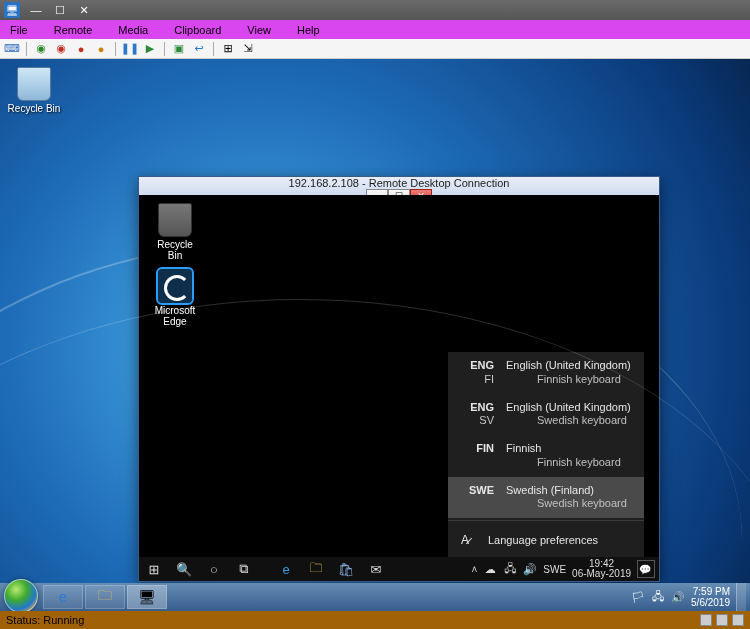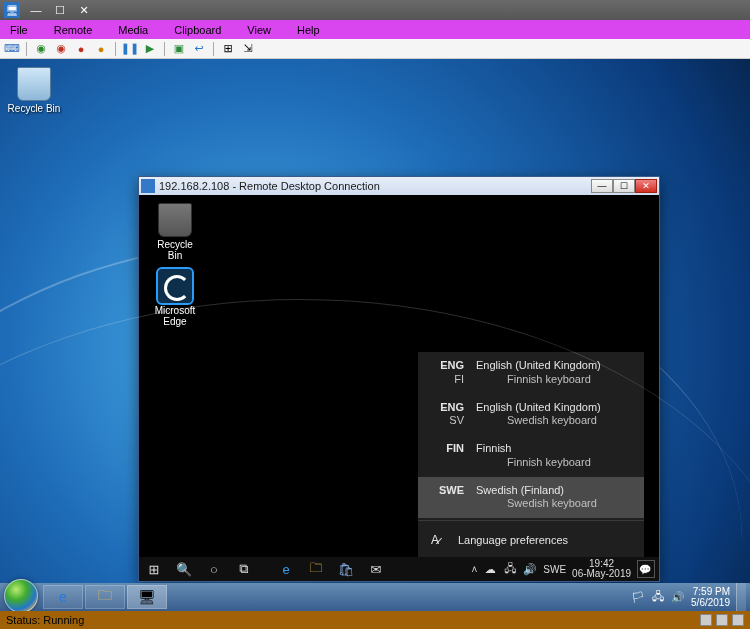--- a/index.html
+++ b/index.html
@@ -58,36 +58,36 @@
 .tray { margin-left:auto; display:flex; align-items:center; gap:6px; padding-right:4px; color:#fff; font-size:10px;}
 .tray .clk { text-align:right; line-height:1.1;}
 .show-desk { width:10px; height:28px; background:rgba(255,255,255,.15); border-left:1px solid rgba(255,255,255,.3);}
 .vm-status { position:absolute; left:0; right:0; bottom:0; height:18px; background:#a16207; display:flex; align-items:center; padding:0 6px; font-size:11px;}
 .vm-status .r { margin-left:auto; display:flex; gap:4px;}
 .vm-status .led{width:12px;height:12px;border:1px solid #888;background:#ccc;}
 
 
 .rdp-window { position:absolute; left:138px; top:117px; width:522px; height:406px;
   background:#000; border:1px solid #3a5a8a; box-shadow:0 4px 14px rgba(0,0,0,.5);}
-.rdp-title { height:18px; background:linear-gradient(#e8eef8,#cfdcef); display:flex; align-items:center; padding:0 2px;}
+.rdp-title { height:18px; background:linear-gradient(#e8eef8,#cfdcef); display:flex; align-items:center; padding:0 2px;flex-direction:column;}
 .rdp-title .ic{width:14px;height:14px;background:#3478c8;margin-right:4px;}
 .rdp-title-txt{flex:1; font-size:11px; color:#1a1a1a;}
 .rdp-btns{display:flex;gap:0;}
 .rdp-btns div{width:22px;height:14px;border:1px solid #888;background:linear-gradient(#fafafa,#ddd);display:flex;align-items:center;justify-content:center;font-size:9px;}
 .rdp-btns .cls{background:linear-gradient(#f08080,#d03020);color:#fff;border-color:#a02010;}
 .rdp-desktop{position:relative; height:calc(100% - 18px); background:#000;}
 .rdp-icon{position:absolute; width:52px; text-align:center; color:#fff; font-size:10px;}
 .rdp-icon .ico{width:34px;height:34px;margin:0 auto 2px;}
 .rb-ico{background:linear-gradient(#777,#555);border-radius:2px 2px 6px 6px;border:1px solid #333;}
 .edge-ico{background:#0a78d4; position:relative;border-radius:4px;}
 .edge-ico::after{content:'';position:absolute;left:6px;top:6px;width:20px;height:20px;border:3px solid #fff;border-radius:50%;border-right-color:transparent;}
 .rdp-icon.sel .ico{outline:2px solid #2a9dfb;background-color:rgba(42,157,251,.3);}
 
 
-.lang-panel{position:absolute; right:15px; bottom:24px; width:226px; background:#1f1f1f; color:#e6e6e6; font-size:11px;}
+.lang-panel{position:absolute; right:15px; bottom:24px; width:196px; background:#1f1f1f; color:#e6e6e6; font-size:11px;}
 .lang-row{display:flex; padding:7px 8px; gap:4px;}
 .lang-row.hl{background:#4a4a4a;}
 .lang-code{width:46px; text-align:right; padding-right:8px; line-height:1.25;}
 .lang-code .top{font-weight:600;}
 .lang-code .sub{color:#c9c9c9;}
 .lang-txt{flex:1; line-height:1.25;}
 .lang-txt .l2{color:#c0c0c0;padding-left:31px;}
 .lang-sep{height:1px;background:#3a3a3a;margin:2px 0;}
 .lang-pref{display:flex;align-items:center;gap:14px;padding:10px 8px;}
 .lang-pref .a{width:18px;text-align:center;font-size:12px;}

